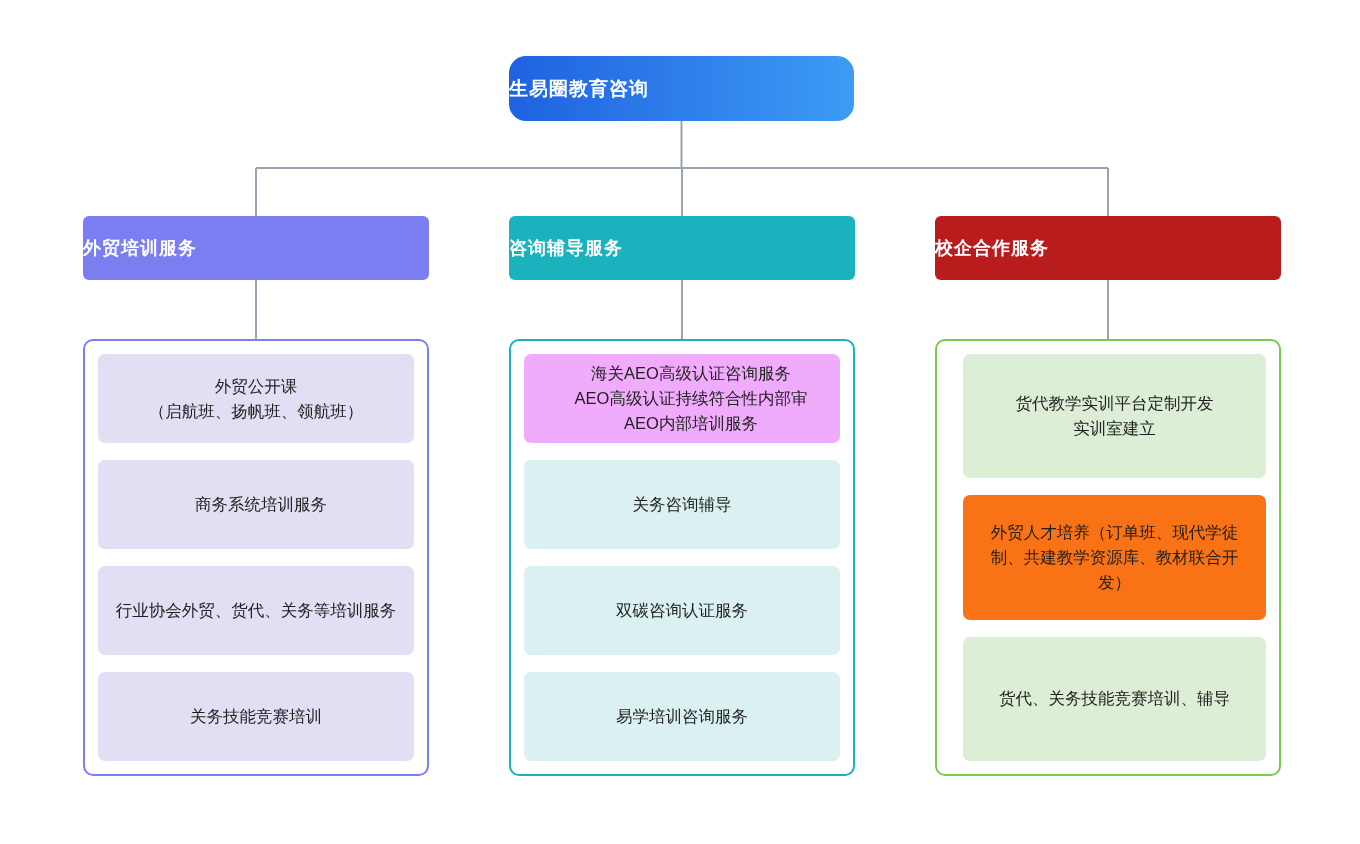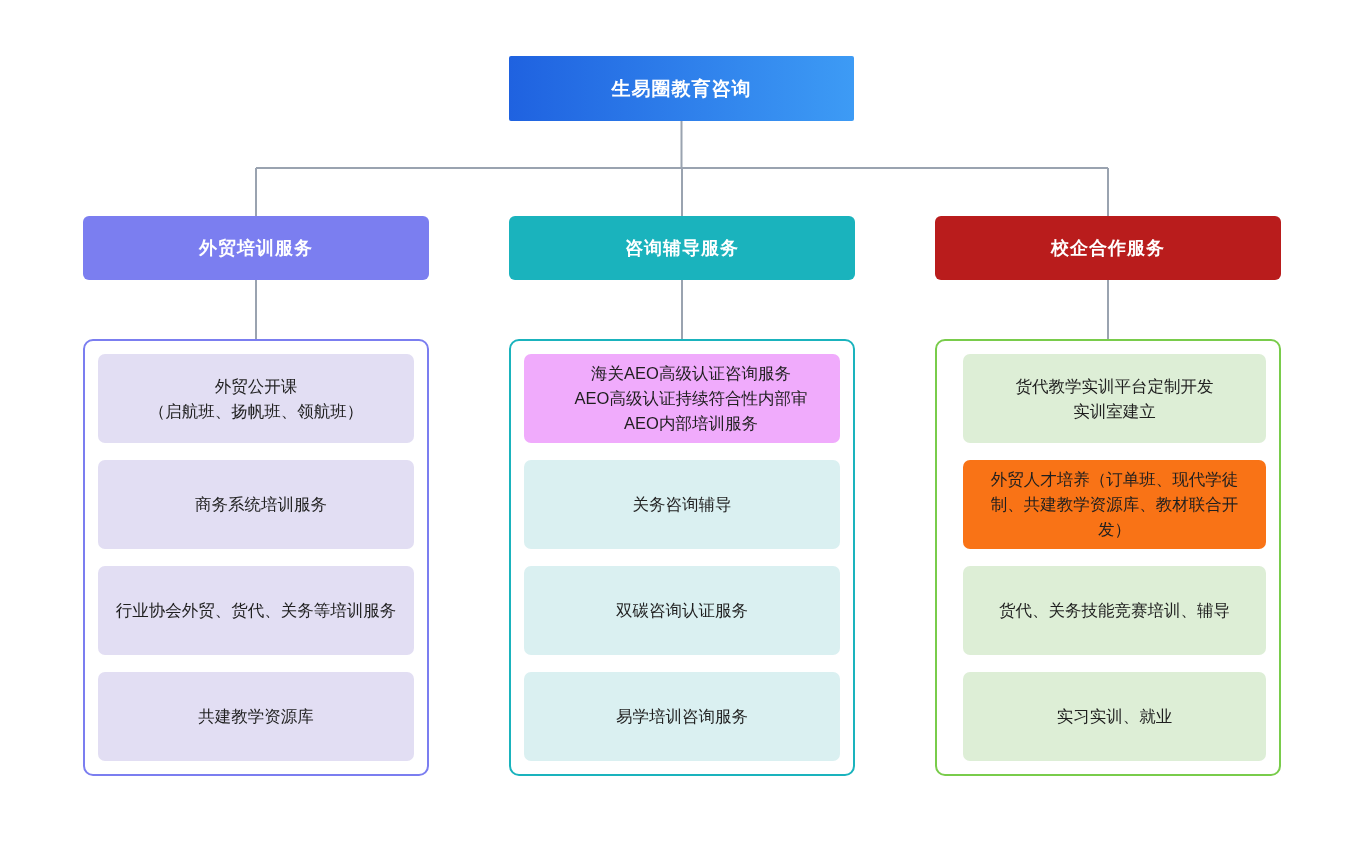--- a/index.html
+++ b/index.html
@@ -27,24 +27,23 @@
     pointer-events: none;
   }
 
   
   .root-node {
     position: absolute;
     left: 509px;
     top: 56px;
     width: 345px;
     height: 65px;
-    border-radius: 2px;
+    border-radius: 17px;
     display: flex;
     align-items: center;
-    justify-content: center;
     color: #ffffff;
     font-size: 19px;
     font-weight: bold;
     letter-spacing: 1px;
     z-index: 3;
   }
 
   
   .column {
     position: absolute;
@@ -55,21 +54,21 @@
   .col-0 { left: 83px; }
   .col-1 { left: 509px; }
   .col-2 { left: 935px; }
 
   .col-header {
     width: 346px;
     height: 64px;
     border-radius: 6px;
     display: flex;
     align-items: center;
-    justify-content: center;
+    justify-content: flex-start;
     color: #ffffff;
     font-size: 18px;
     font-weight: bold;
     letter-spacing: 1px;
   }
 
   .col-panel {
     position: absolute;
     top: 339px;
     width: 346px;
@@ -119,21 +118,21 @@
   <div class="column col-0">
     <div class="col-header" style="background: rgb(123, 126, 240);">
       <span>外贸培训服务</span>
     </div>
   </div>
   <div class="col-panel panel-0" style="border-color: rgb(123, 126, 240);">
     <div class="card" style="background: rgb(226, 222, 243);">外贸公开课
 （启航班、扬帆班、领航班）</div>
     <div class="card" style="background: rgb(226, 222, 243); padding-left: 24px;">商务系统培训服务</div>
     <div class="card" style="background: rgb(226, 222, 243);">行业协会外贸、货代、关务等培训服务</div>
-    <div class="card" style="background: rgb(226, 222, 243);">共建教学资源库</div>
+    <div class="card" style="background: rgb(226, 222, 243);">关务技能竞赛培训</div>
   </div>
 
   <div class="column col-1">
     <div class="col-header" style="background: rgb(26, 179, 189);">
       <span>咨询辅导服务</span>
     </div>
   </div>
   <div class="col-panel panel-1" style="border-color: rgb(26, 179, 189);">
     <div class="card" style="background: #f0abfc; padding-left: 32px;">海关AEO高级认证咨询服务
 AEO高级认证持续符合性内部审
@@ -146,16 +145,15 @@
   <div class="column col-2">
     <div class="col-header" style="background: #b91c1c;">
       <span>校企合作服务</span>
     </div>
   </div>
   <div class="col-panel panel-2" style="border-color: rgb(121, 204, 75);">
     <div class="card" style="background: rgb(221, 238, 214);">货代教学实训平台定制开发
 实训室建立</div>
     <div class="card" style="background: #f97316;">外贸人才培养（订单班、现代学徒制、共建教学资源库、教材联合开发）</div>
     <div class="card" style="background: rgb(221, 238, 214);">货代、关务技能竞赛培训、辅导</div>
-    <div class="card" style="background: rgb(221, 238, 214);">实习实训、就业</div>
   </div>
 
 </div>
 
 </body></html>

